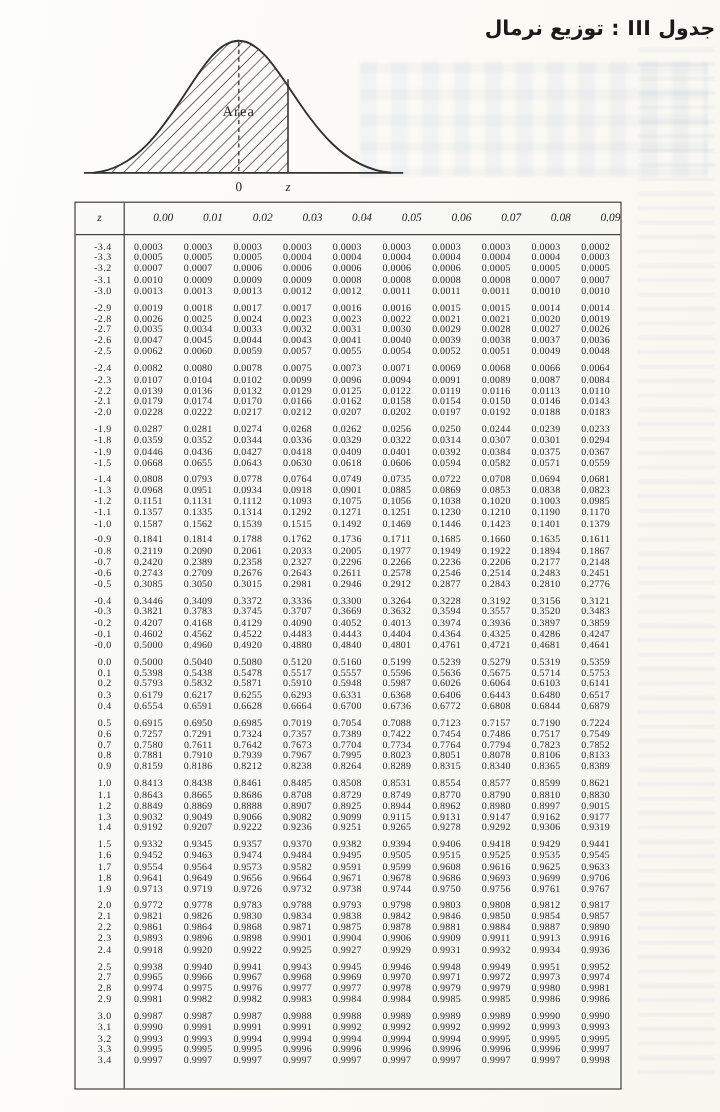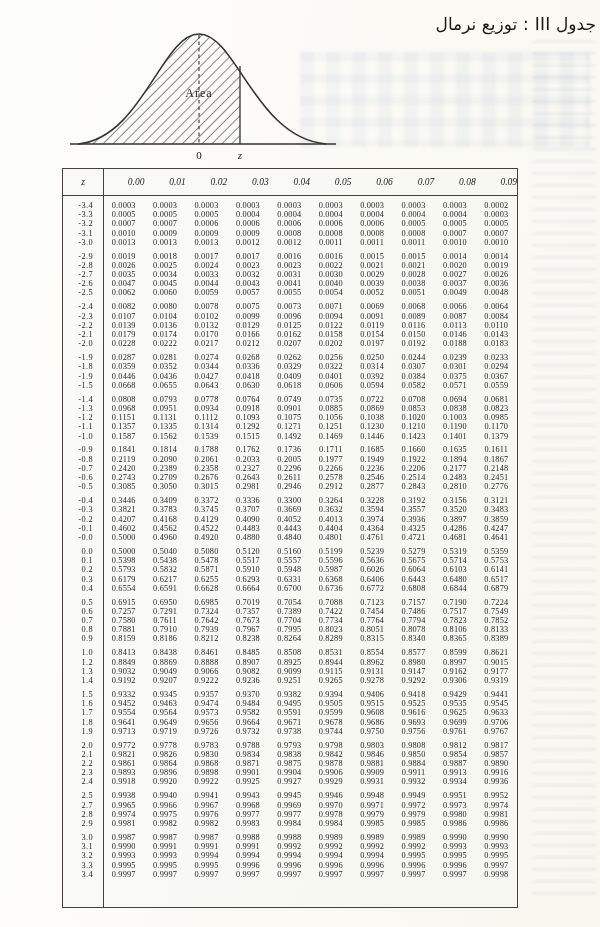--- a/index.html
+++ b/index.html
@@ -17,21 +17,21 @@
   .ghost-head{
     position:absolute; left:300px; top:52px; width:290px; height:95px;
     background:repeating-linear-gradient(90deg, rgba(105,135,185,0.06) 0 14px, transparent 14px 26px),
                repeating-linear-gradient(180deg, rgba(105,135,185,0.05) 0 9px, transparent 9px 22px);
     filter:blur(1.5px); pointer-events:none;
   }
   .title{
     position:absolute; top:14px; right:4px; width:230px;
     direction:rtl; text-align:right;
     font-family:"DejaVu Sans", sans-serif;
-    font-size:17px; font-weight:normal; color:#1a1a1a; letter-spacing:0.3px;
+    font-size:17px; font-weight:bold; color:#1a1a1a; letter-spacing:0.3px;
   }
   .figure{ position:absolute; left:66px; top:2px; width:276px; height:162px; }
   
   .ztable{
     position:absolute; left:62px; top:168px; width:456px; height:740px;
     border:1px solid #45413a; box-sizing:border-box; background:rgba(244,245,241,0.35);
   }
   .zcol-line{ position:absolute; left:40px; top:0; bottom:0; width:1px; background:#45413a; }
   .thead{
     display:flex; align-items:center; height:26px; border-bottom:1px solid #45413a;
@@ -677,20 +677,33 @@
           <div class="vcell">0.8461</div>
           <div class="vcell">0.8485</div>
           <div class="vcell">0.8508</div>
           <div class="vcell">0.8531</div>
           <div class="vcell">0.8554</div>
           <div class="vcell">0.8577</div>
           <div class="vcell">0.8599</div>
           <div class="vcell">0.8621</div>
         </div>
         <div class="trow">
+          <div class="zcell">1.1</div>
+          <div class="vcell">0.8643</div>
+          <div class="vcell">0.8665</div>
+          <div class="vcell">0.8686</div>
+          <div class="vcell">0.8708</div>
+          <div class="vcell">0.8729</div>
+          <div class="vcell">0.8749</div>
+          <div class="vcell">0.8770</div>
+          <div class="vcell">0.8790</div>
+          <div class="vcell">0.8810</div>
+          <div class="vcell">0.8830</div>
+        </div>
+        <div class="trow">
           <div class="zcell">1.2</div>
           <div class="vcell">0.8849</div>
           <div class="vcell">0.8869</div>
           <div class="vcell">0.8888</div>
           <div class="vcell">0.8907</div>
           <div class="vcell">0.8925</div>
           <div class="vcell">0.8944</div>
           <div class="vcell">0.8962</div>
           <div class="vcell">0.8980</div>
           <div class="vcell">0.8997</div>

